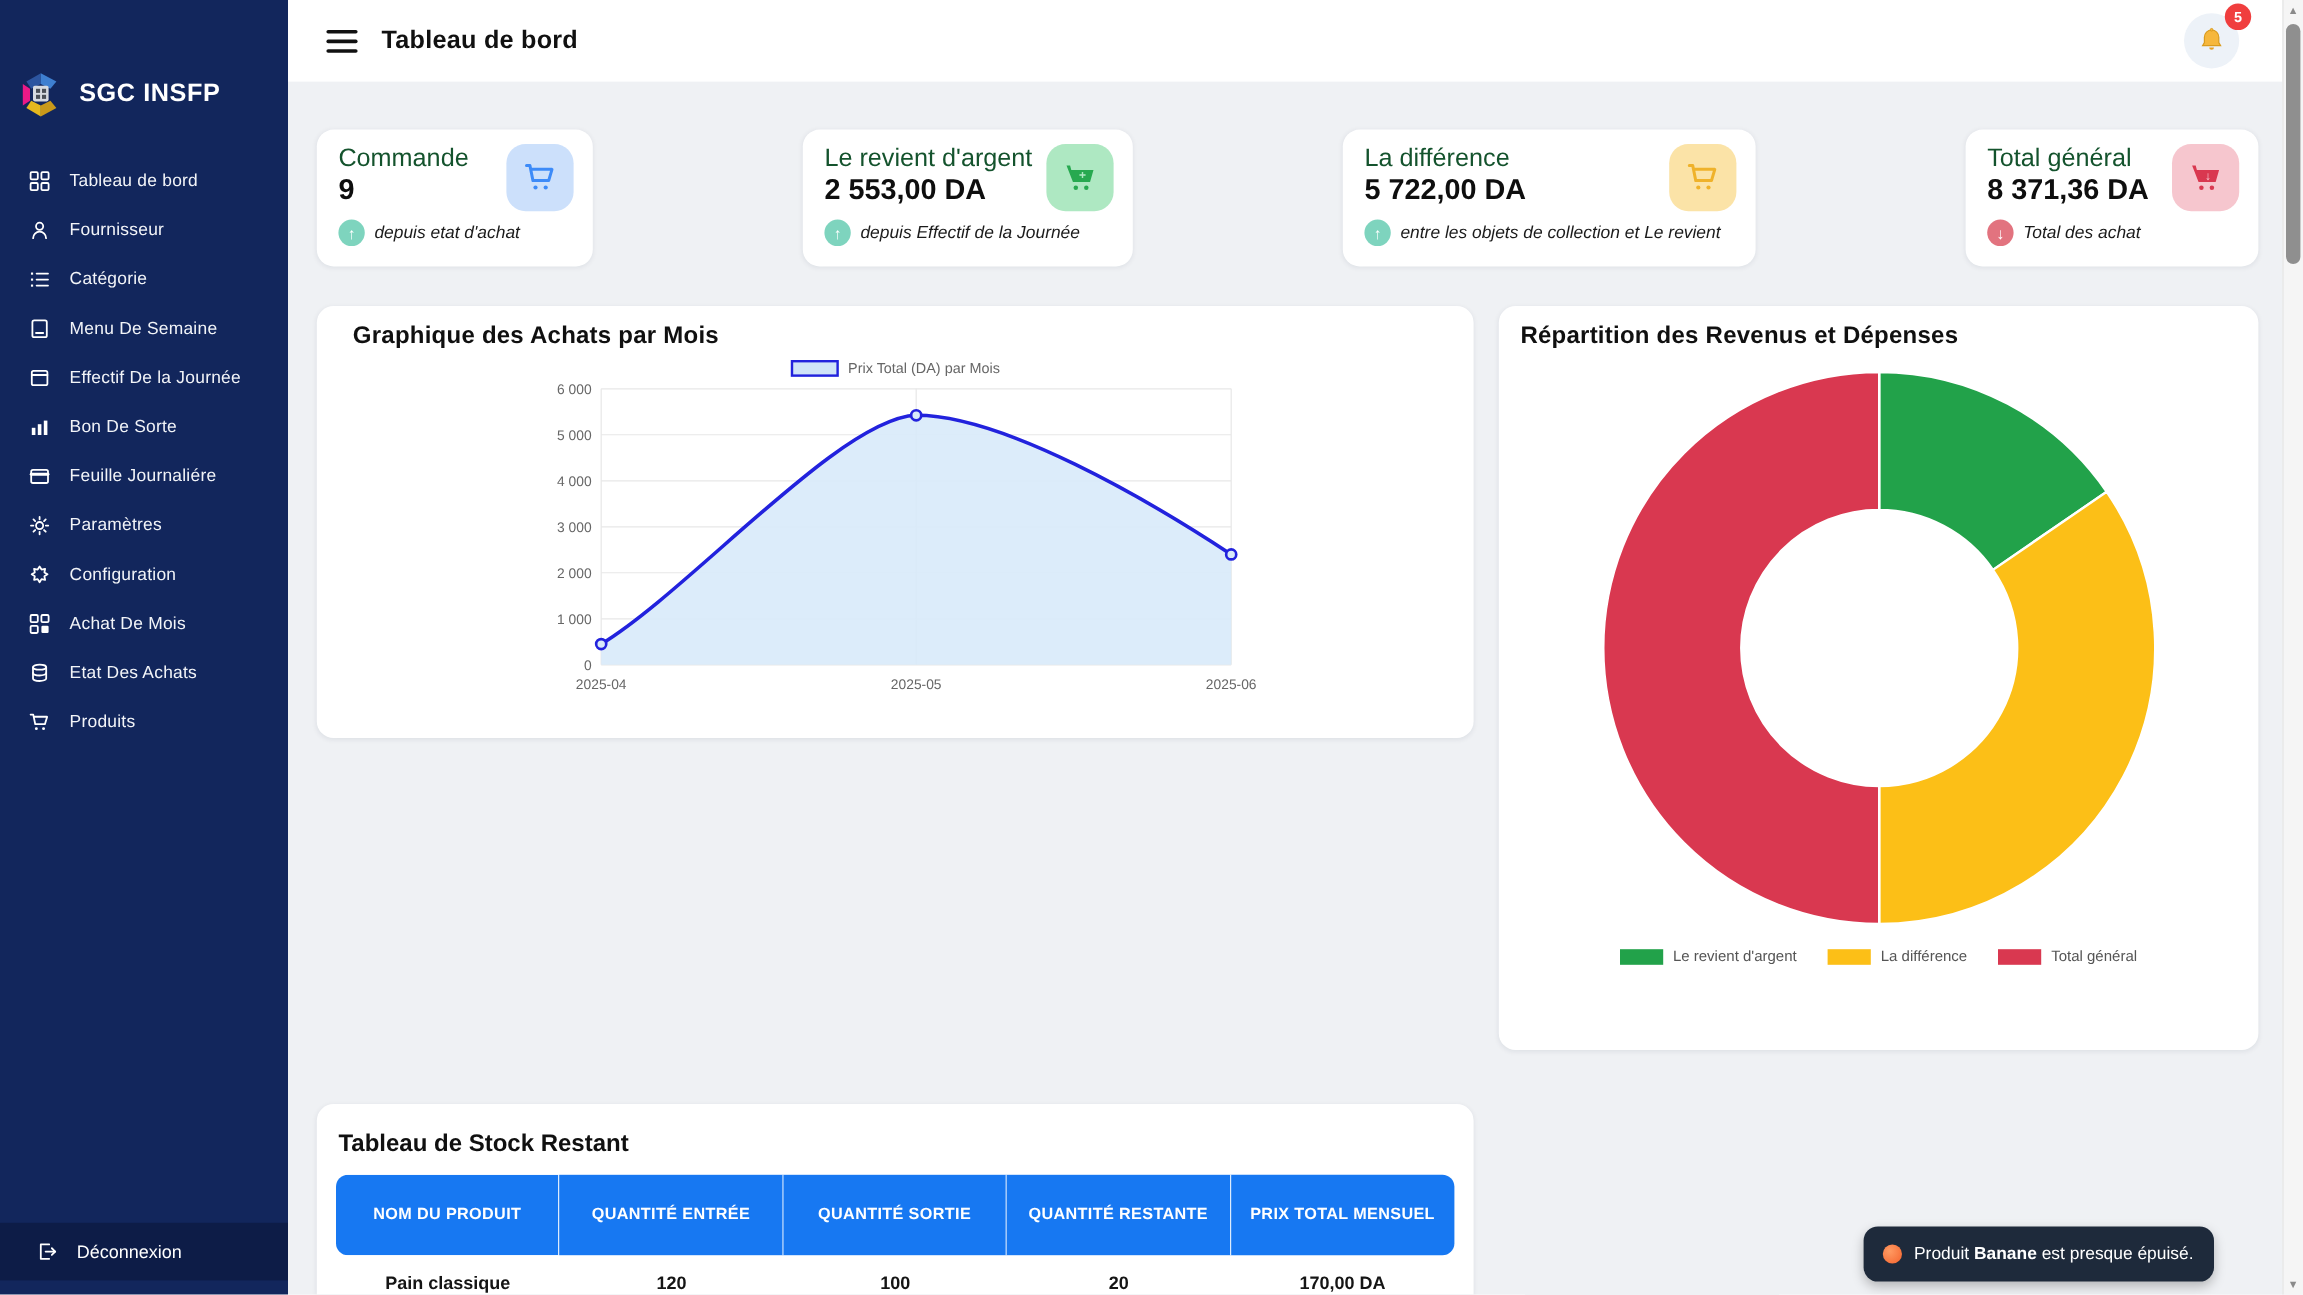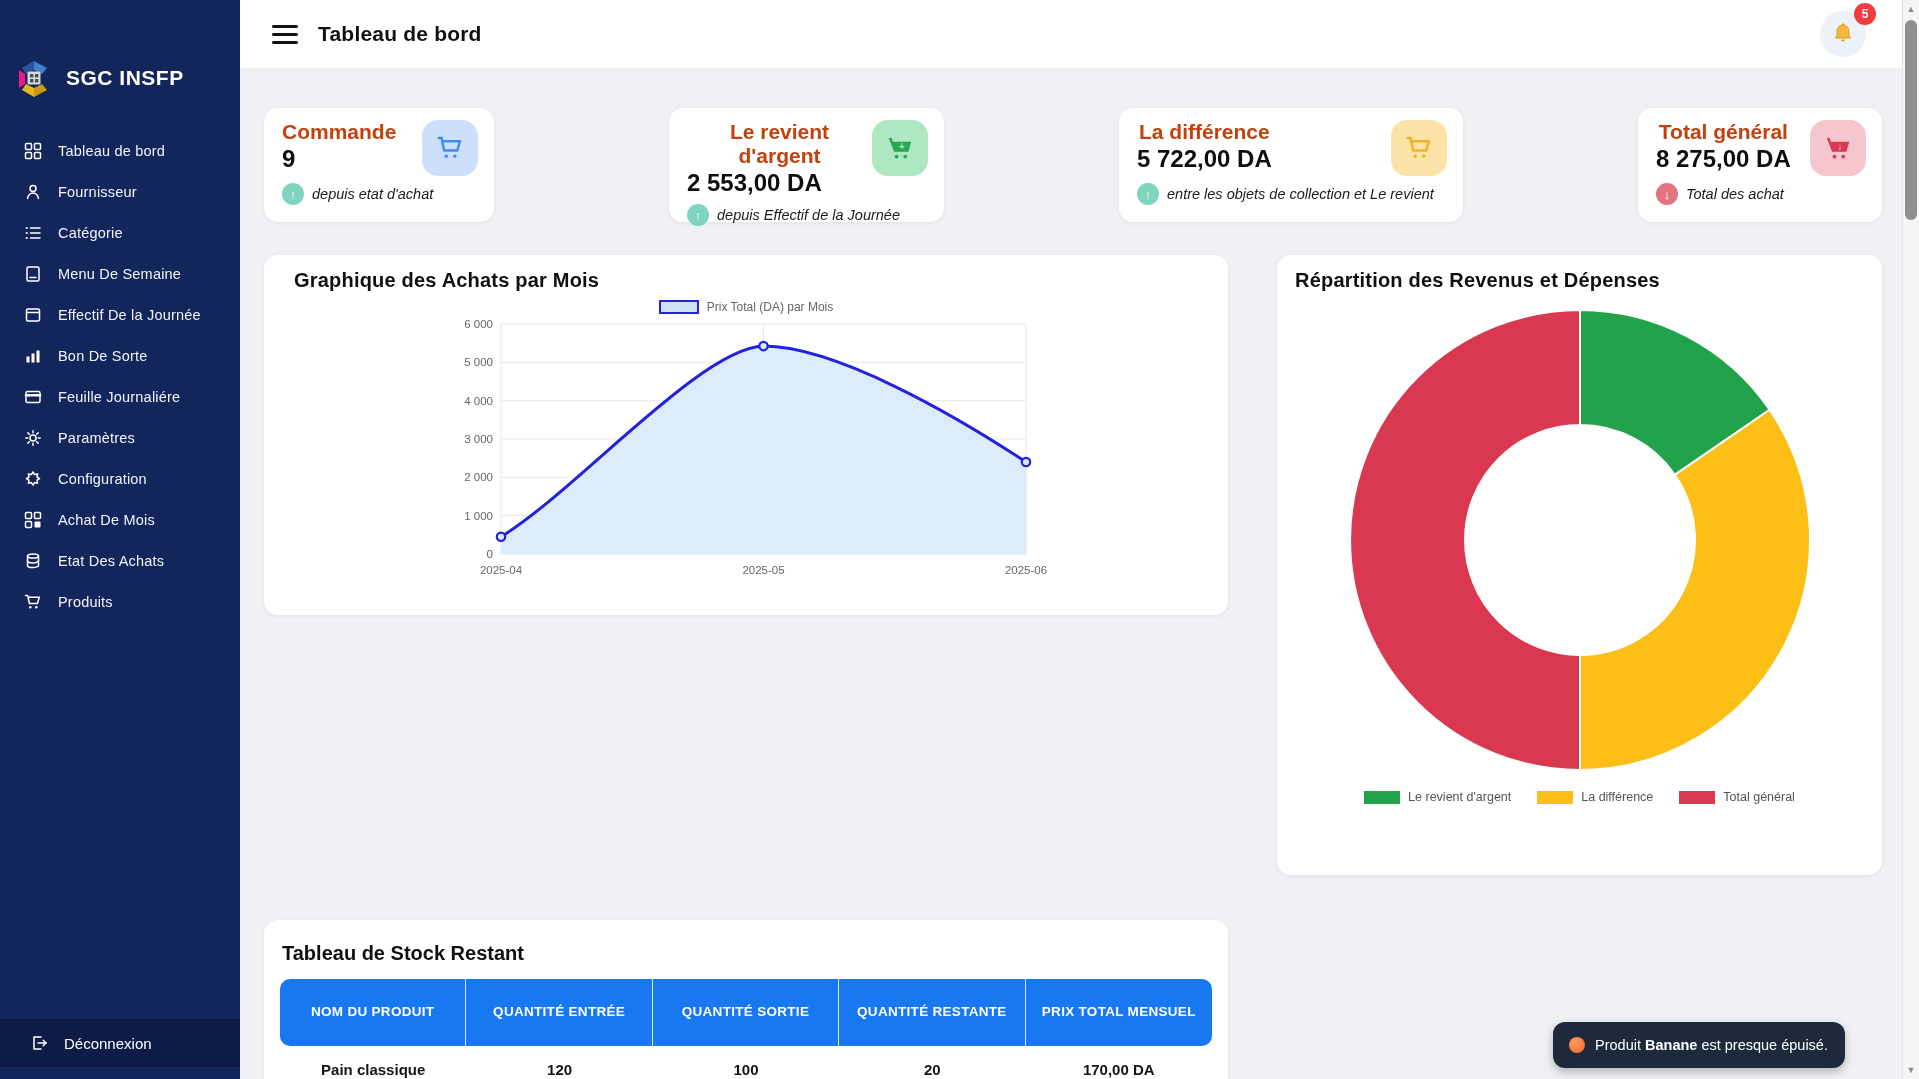--- a/index.html
+++ b/index.html
@@ -26,38 +26,38 @@
   .bell-wrap { margin-left:auto; position:relative; }
   .bell-btn { width:46px; height:46px; border-radius:50%; background:#EDF2F8; display:flex; align-items:center; justify-content:center; cursor:pointer; }
   .badge { position:absolute; top:-8px; right:-10px; min-width:22px; height:22px; border-radius:50%; background:#F03E3E; color:#fff; font-size:12px; font-weight:bold; display:flex; align-items:center; justify-content:center; }
 
   
   .content { position:absolute; left:240px; top:68px; width:1662px; height:1011px; }
 
   .cards { display:flex; justify-content:space-between; margin:40px 20px 0 24px; }
   .stat-card { background:#fff; border-radius:14px; box-shadow:0 1px 4px rgba(20,30,60,.07); padding:12px 16px 10px 18px; height:114px; }
   .stat-top { display:flex; justify-content:space-between; align-items:flex-start; }
-  .stat-title { font-size:21px; font-weight:700; color:#c2410c;text-align:center; }
+  .stat-title { font-size:21px; font-weight:400; color:#14532d; }
   .stat-value { font-size:24px; font-weight:bold; color:#0e0e0e; margin-top:1px; white-space:nowrap; }
   .stat-icon { width:56px; height:56px; border-radius:16px; display:flex; align-items:center; justify-content:center; flex:0 0 56px; }
   .stat-icon svg { width:30px; height:30px; }
   .ic-blue  { background:#CCE0FB; color:#3D8BF8; }
   .ic-green { background:#AEE8C2; color:#27A950; }
   .ic-amber { background:#FBE3A7; color:#EFB22B; }
   .ic-pink  { background:#F6C6CE; color:#D93850; }
   .stat-note { display:flex; align-items:center; gap:8px; margin-top:7px; }
   .trend { width:22px; height:22px; border-radius:50%; color:#fff; font-size:13px; font-weight:bold; display:flex; align-items:center; justify-content:center; flex:0 0 22px; }
   .trend.up { background:#7ED4BE; }
   .trend.down { background:#E2737F; }
   .stat-note span.txt { font-size:14.5px; font-weight:500; color:#1b1b1b; white-space:nowrap;font-style:italic; }
 
   .charts { display:flex; gap:21px; margin:33px 20px 0 24px; align-items:flex-start; }
   .panel { background:#fff; border-radius:14px; box-shadow:0 1px 4px rgba(20,30,60,.07); }
   .line-panel { width:964px; height:360px; padding:14px 30px; }
-  .donut-panel { flex:1; height:620px; padding:14px 18px; display:flex; flex-direction:column;margin-left:28px; }
+  .donut-panel { flex:1; height:620px; padding:14px 18px; display:flex; flex-direction:column; }
   .panel-title { font-size:20px; font-weight:bold; color:#101010; letter-spacing:.2px; }
   .line-legend { display:flex; align-items:center; justify-content:center; gap:8px; margin-top:8px; }
   .line-swatch { width:40px; height:14px; background:#CFE3F8; border:2px solid #2222DD; }
   .line-legend span { font-size:12px; color:#666; }
   .line-chart-box { display:flex; justify-content:center; margin-top:2px; }
 
   .donut-box { display:flex; justify-content:center; margin-top:12px; }
   .donut-legend { display:flex; justify-content:center; gap:26px; margin-top:14px; }
   .dleg { display:flex; align-items:center; gap:8px; }
   .dleg .sw { width:36px; height:13px; }
@@ -296,21 +296,21 @@
         <div class="stat-note">
           <span class="trend up">↑</span>
           <span class="txt">entre les objets de collection et Le revient</span>
         </div>
       </div>
 
       <div class="stat-card" style="width:244px">
         <div class="stat-top">
           <div>
             <div class="stat-title">Total général</div>
-            <div class="stat-value">8 275,00 DA</div>
+            <div class="stat-value">8 371,36 DA</div>
           </div>
           <div class="stat-icon ic-pink">
             <svg viewBox="0 0 24 24">
                 <path d="M3,4 h2.4 l.8,3 H21 l-2.3,8 H7.3 Z" fill="currentColor"></path>
                 <circle cx="9.2" cy="18.8" r="1.5" fill="currentColor"></circle>
                 <circle cx="16.2" cy="18.8" r="1.5" fill="currentColor"></circle>
                 <text x="13.6" y="13.4" font-size="8" font-weight="bold" fill="#F6C6CE" text-anchor="middle">↓</text>
               </svg>
           </div>
         </div>

